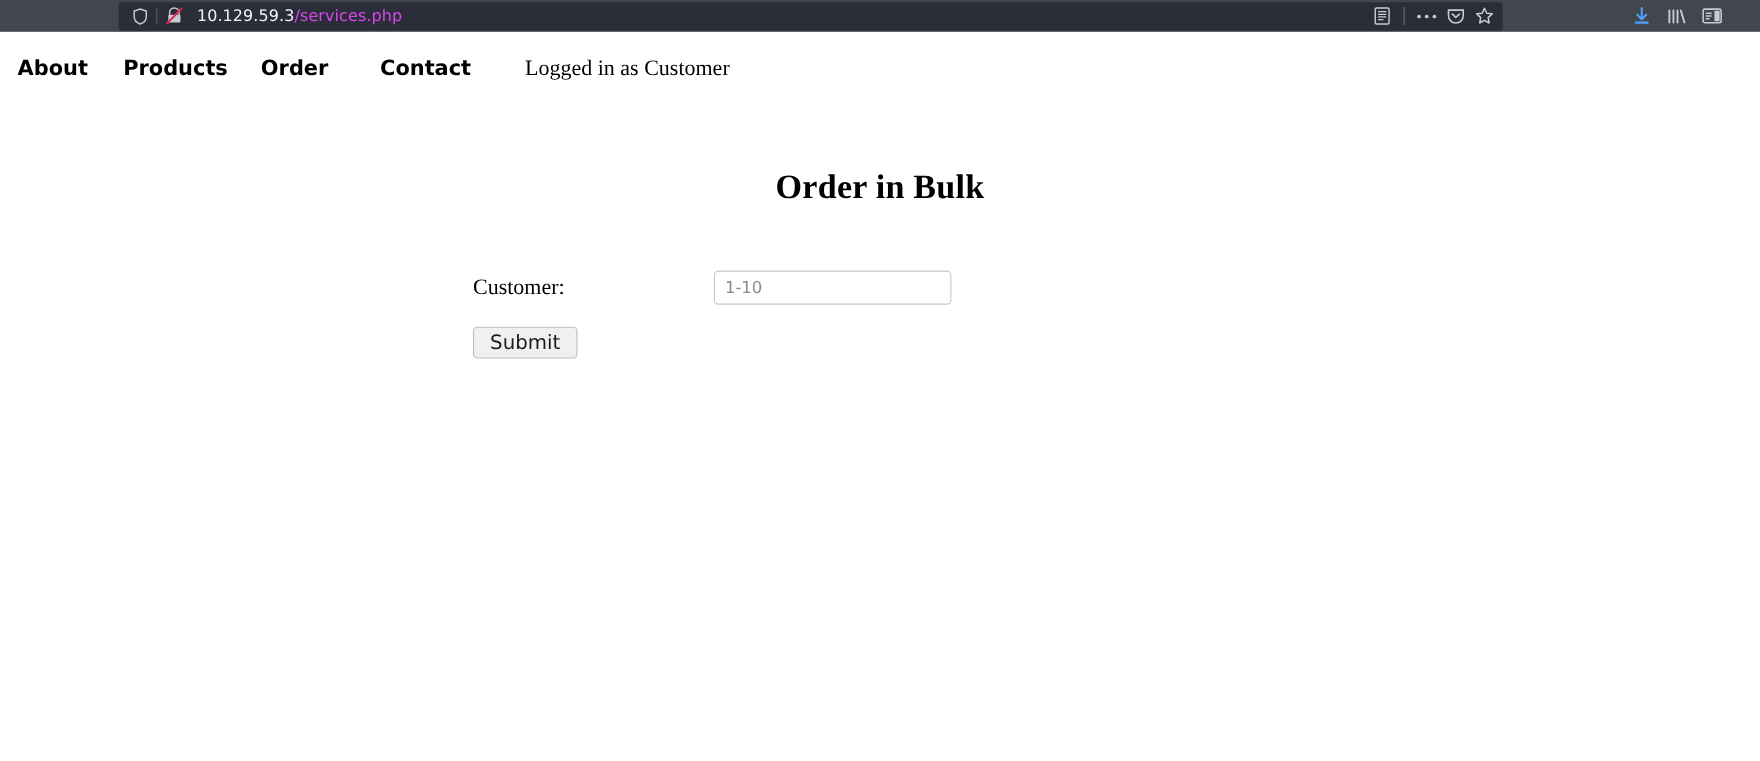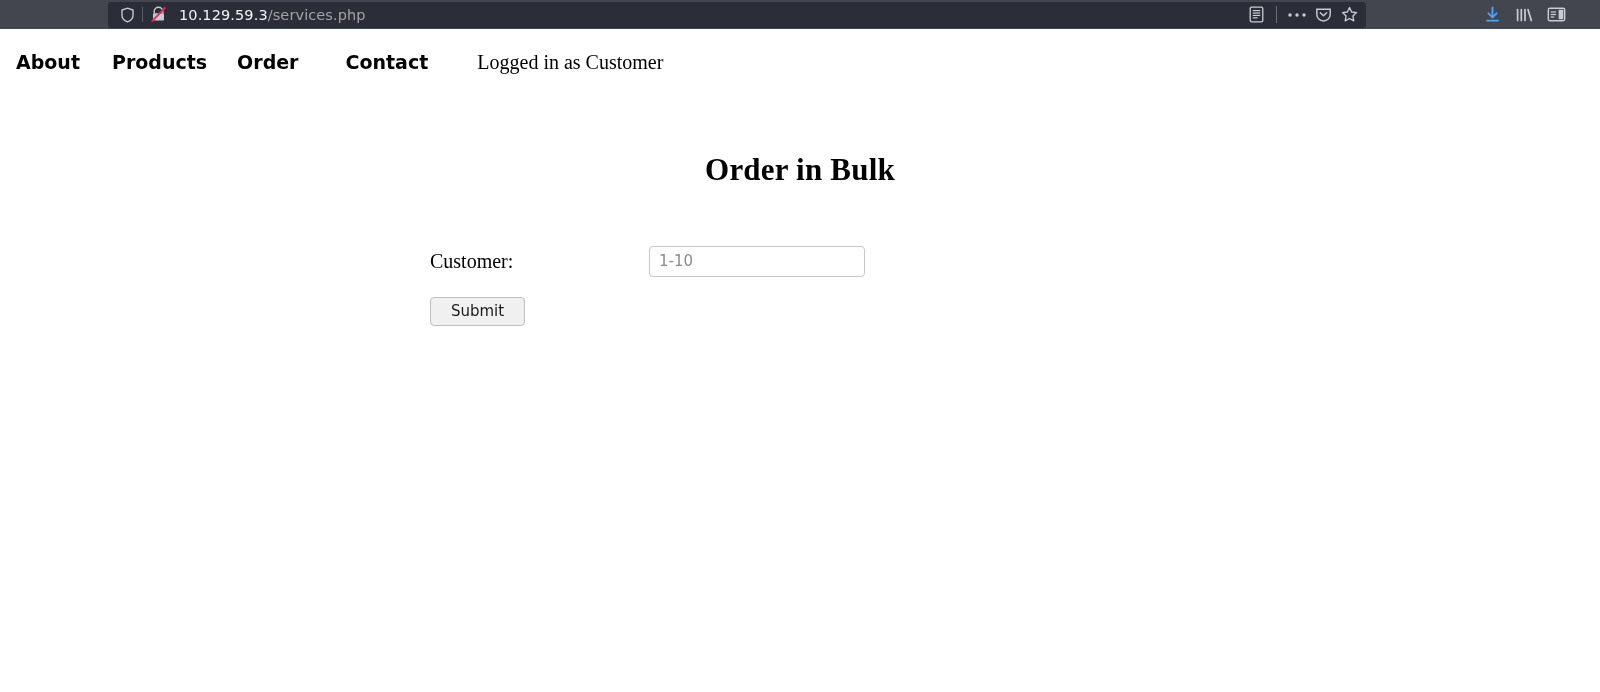--- a/index.html
+++ b/index.html
@@ -64,21 +64,21 @@
   }
   .url-text {
     font-family: "DejaVu Sans", sans-serif;
     font-size: 14.5px;
     color: #f2f3f5;
     white-space: nowrap;
     padding-left: 6px;
     letter-spacing: 0.1px;
     flex: none;
   }
-  .url-text .url-path { color: #a3a3a3; }
+  .url-text .url-path { color: #d946ef; }
   .urlbar-spacer { flex: 1 1 auto; height: 26px; }
   .urlbar-right {
     display: flex;
     align-items: center;
     height: 26px;
     padding-right: 4px;
     flex: none;
   }
   .urlbar-divider {
     width: 1px;
@@ -246,21 +246,21 @@
         #b0b0b0 28%, #b0b0b0 37%,
         transparent 37%, transparent 54%,
         #b0b0b0 54%, #b0b0b0 63%,
         transparent 63%, transparent 80%,
         #b0b0b0 80%, #b0b0b0 89%,
         transparent 89%, transparent 100%);
   }
 
   .submit-btn {
     font-family: "DejaVu Sans", sans-serif;
-    font-size: 15px;
+    font-size: 18px;
     color: #1b1b1b;
     background: #f0f0f0;
     border: 1px solid #bdbdbd;
     border-radius: 4px;
     height: 29px;
     min-width: 95px;
     padding: 0 14px;
     box-sizing: border-box;
     cursor: default;
   }

